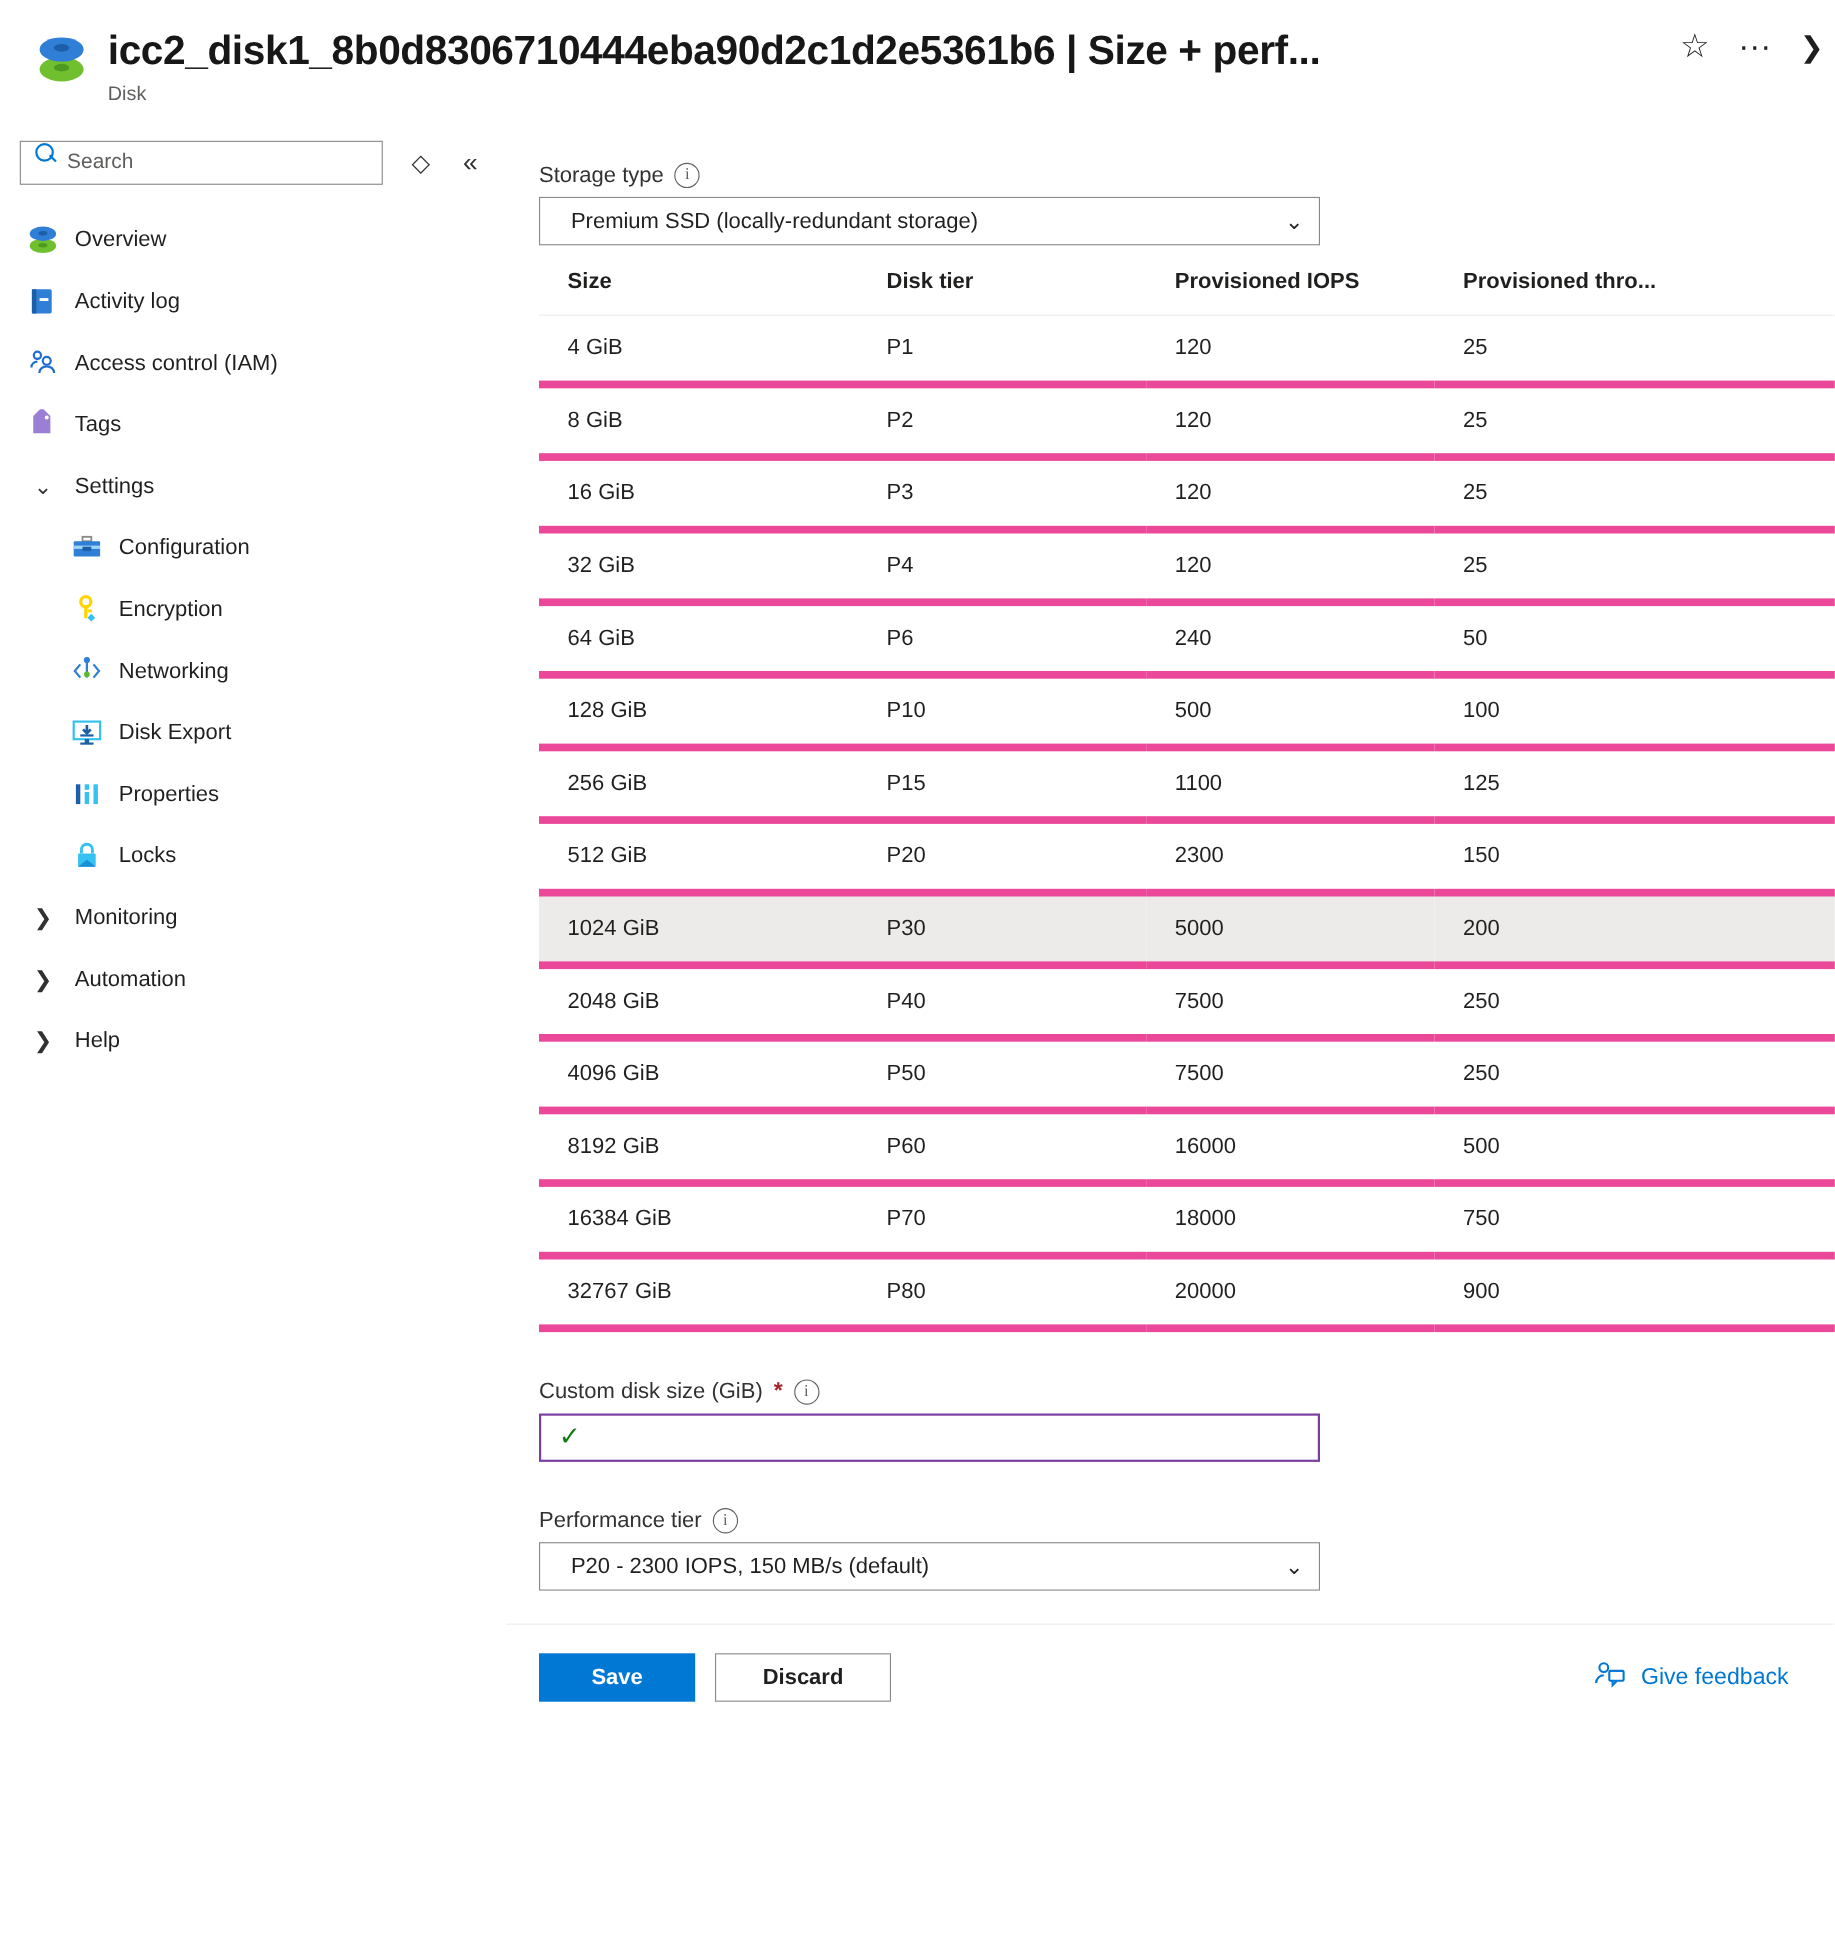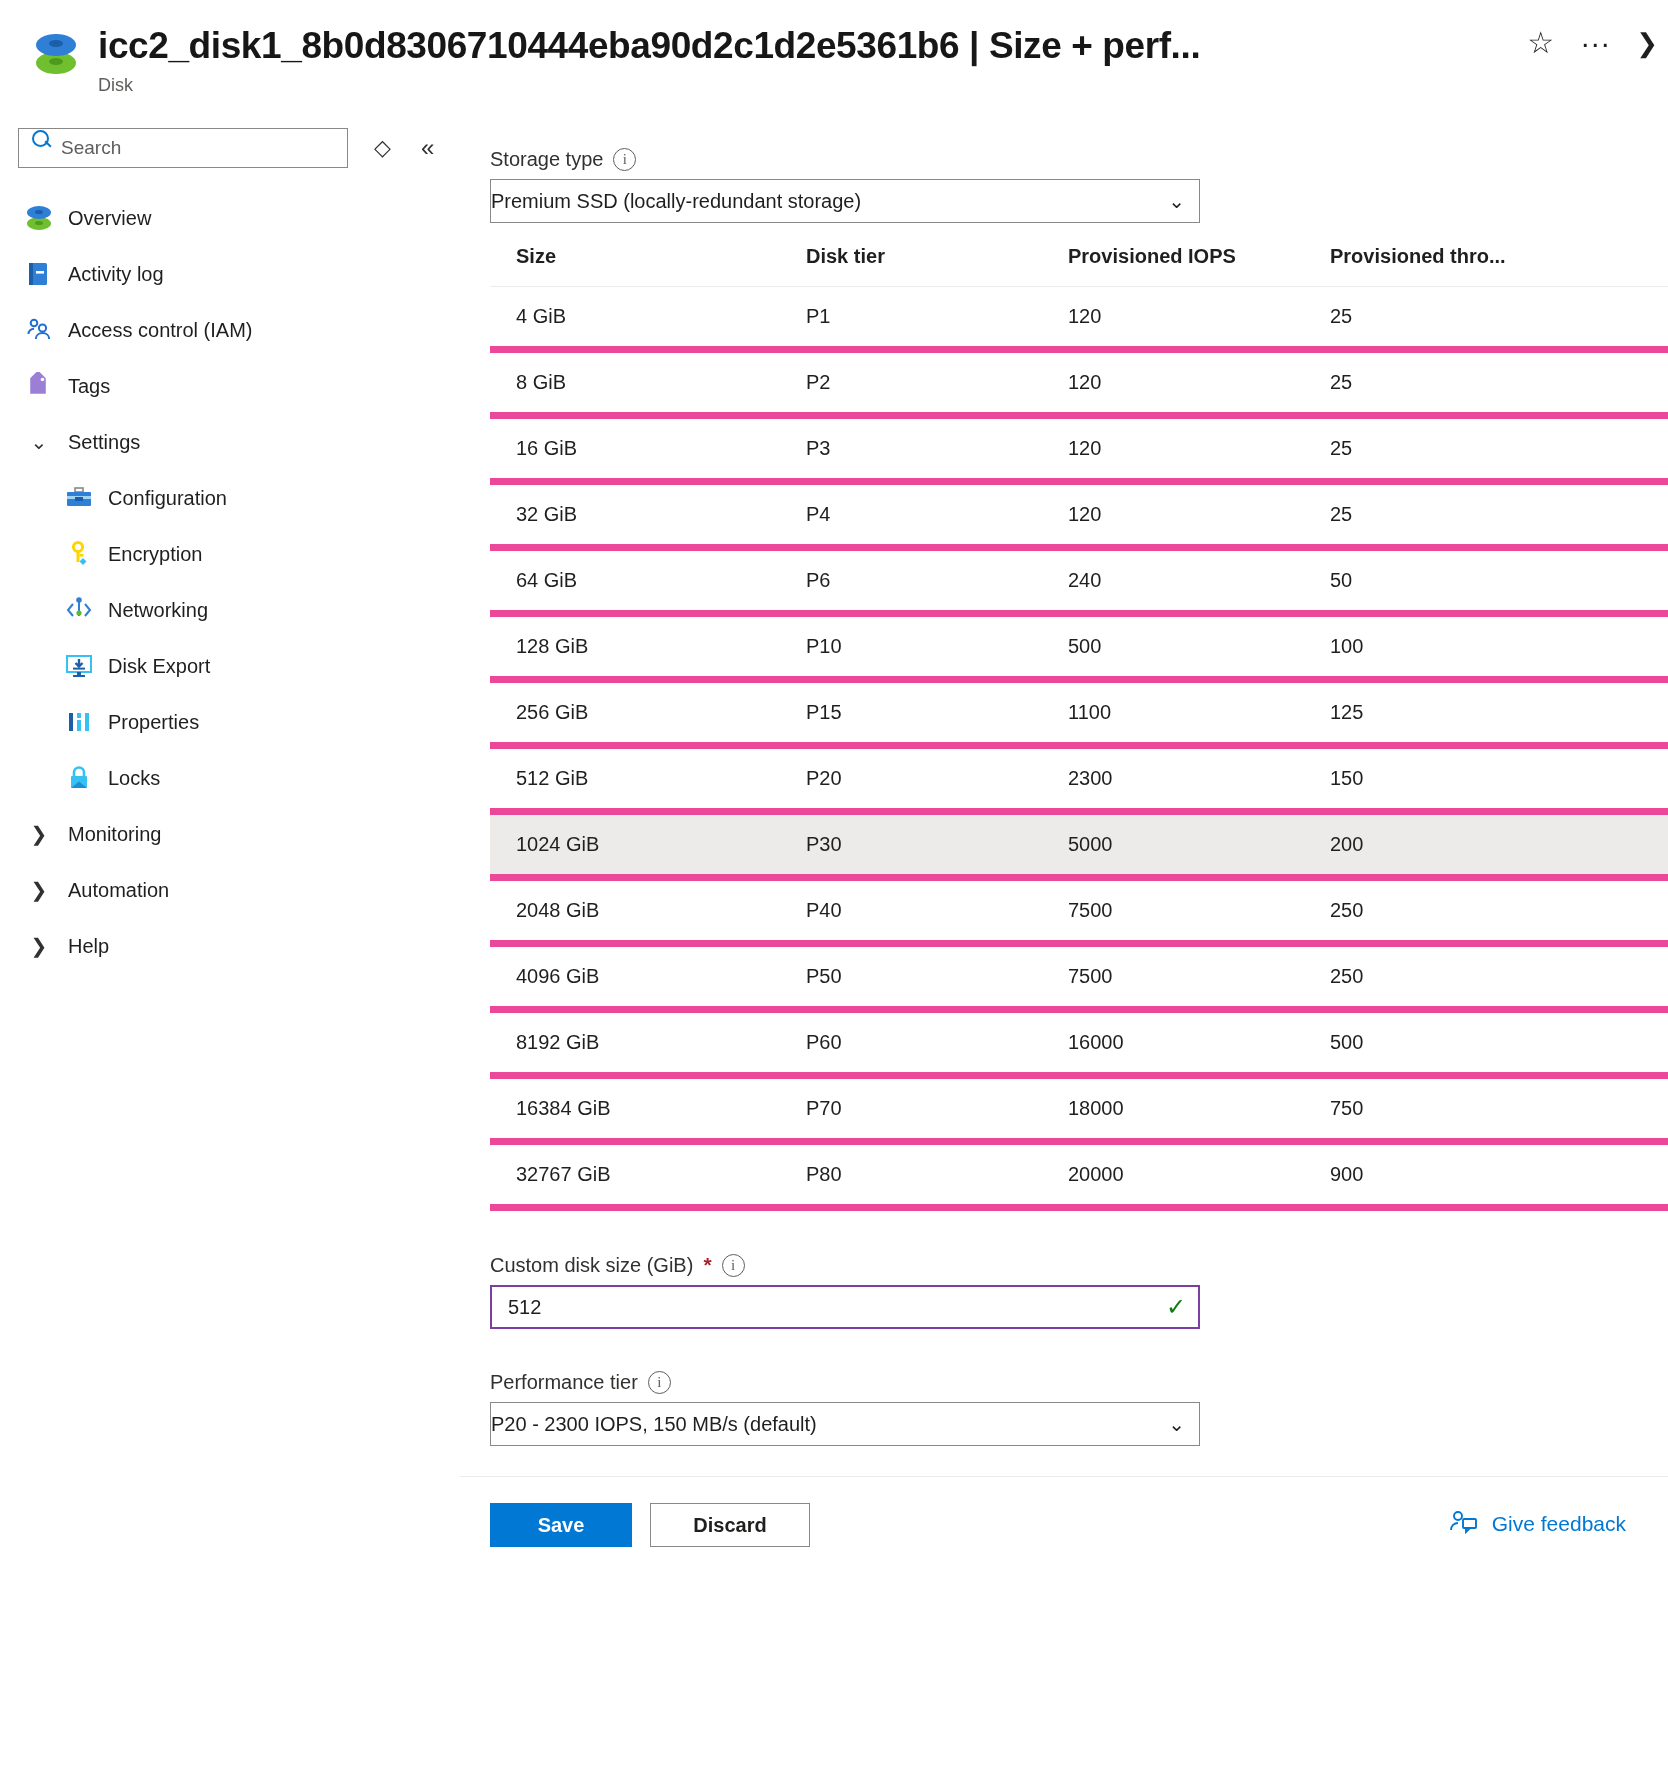--- a/index.html
+++ b/index.html
@@ -105,21 +105,21 @@
   .req-star { color: #a4262c; font-size: 21px; font-weight: 700; }
   .info-i {
     width: 23px; height: 23px; border: 1.6px solid #605e5c; border-radius: 50%;
     display: inline-flex; align-items: center; justify-content: center;
     font-size: 15px; color: #605e5c; font-family: "Liberation Serif", serif; line-height: 1;
     cursor: pointer; flex: 0 0 23px;
   }
   .select-box {
     width: 710px; height: 44px; border: 1px solid #8a8886; background: #fff;
     display: flex; align-items: center; justify-content: space-between;
-    padding: 0 14px 0 0; font-size: 20px; color: #201f1e; cursor: pointer; text-align: right;
+    padding: 0 14px 0 28px; font-size: 20px; color: #201f1e; cursor: pointer; text-align: right;
   }
   .select-box .chevd { font-size: 20px; color: #201f1e; }
 
   
   table.sizes { border-collapse: collapse; width: 1180px; margin-top: 22px; table-layout: fixed; }
   table.sizes th {
     text-align: left; font-size: 20px; font-weight: 700; color: #201f1e;
     padding: 0 0 18px 26px; border-bottom: 1px solid #edebe9;
   }
   table.sizes td {
@@ -461,21 +461,20 @@
           </tbody>
       </table>
 
       <div class="field-block">
         <div class="field-label">
           <span>Custom disk size (GiB)</span>
           <span class="req-star">*</span>
           <span class="info-i">i</span>
         </div>
         <div class="text-input-wrap">
-          <input class="text-input" type="text" value="512" style="">
           <span class="valid-check">✓</span>
         </div>
       </div>
 
       <div class="field-block">
         <div class="field-label">
           <span>Performance tier</span>
           <span class="info-i">i</span>
         </div>
         <div class="select-box">

